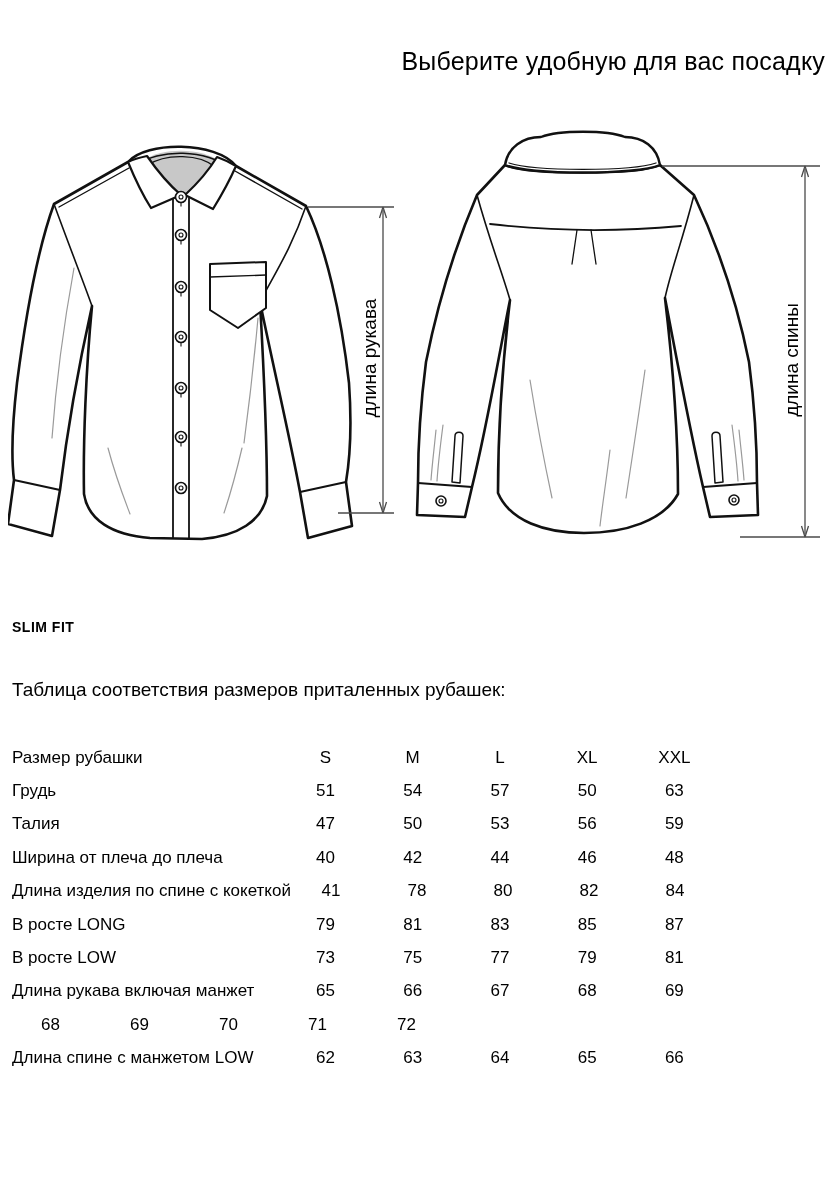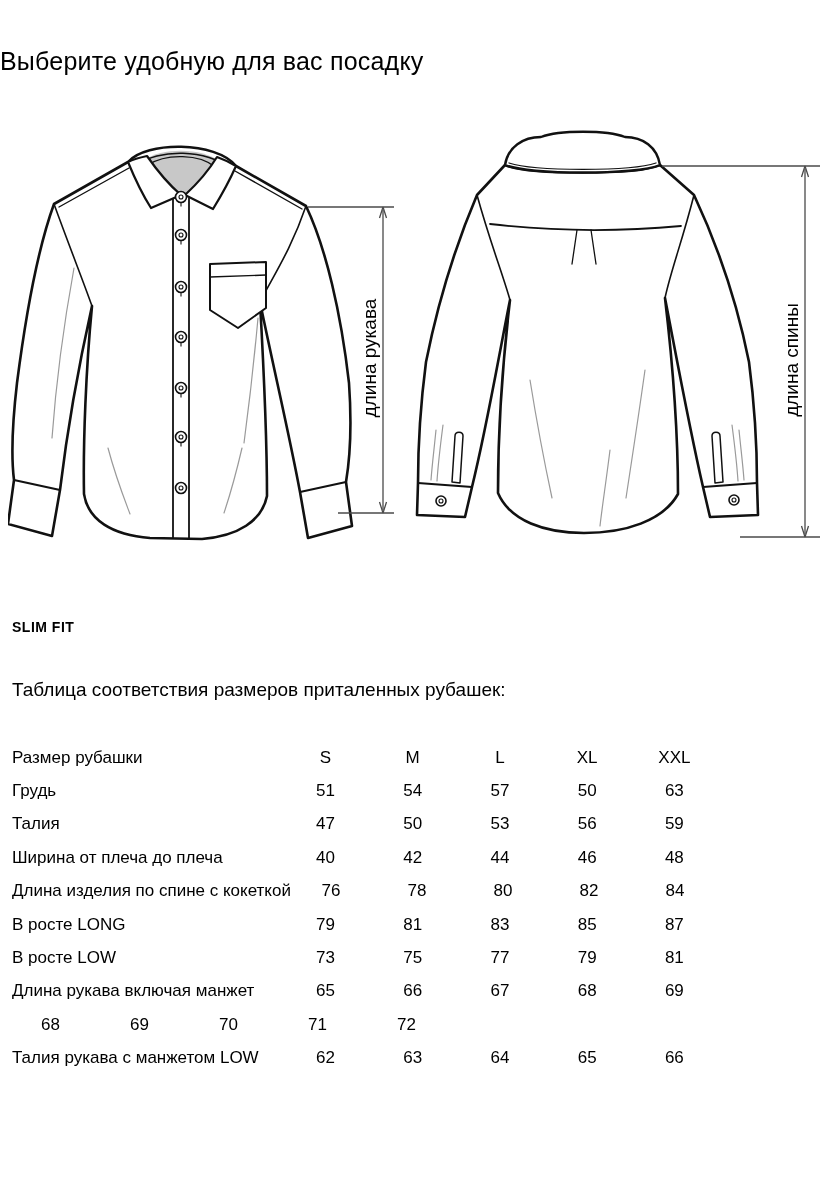--- a/index.html
+++ b/index.html
@@ -1,21 +1,21 @@
 <!DOCTYPE html>
 <html><head>
 <meta charset="utf-8">
 <style>
   html,body{margin:0;padding:0;background:#fff;}
   .page{
     position:relative;width:825px;height:1200px;background:#ffffff;
     font-family:"Liberation Sans","DejaVu Sans",sans-serif;color:#000;overflow:hidden;
   }
   .title{
-    position:absolute;top:47px;left:0;width:825px;text-align:left;
+    position:absolute;top:47px;left:0;width:825px;text-align:right;
     font-size:25px;font-weight:400;margin:0;letter-spacing:0.2px;
   }
   .svg-front{position:absolute;left:8px;top:138px;}
   .svg-back{position:absolute;left:410px;top:130px;}
   .fit-heading{
     position:absolute;left:12px;top:619px;font-size:14px;font-weight:700;letter-spacing:0.5px;
   }
   .fit-subtitle{position:absolute;left:12px;top:659px;font-size:19px;font-weight:400;margin-top:20px;}
   .size-table{position:absolute;left:12px;top:741px;width:700px;}
   .trow{display:flex;height:33.4px;align-items:center;gap:12px;}
@@ -190,21 +190,21 @@
       <div class="trow">
         <div class="tlabel">Ширина от плеча до плеча</div>
         <div class="tcell">40</div>
         <div class="tcell">42</div>
         <div class="tcell">44</div>
         <div class="tcell">46</div>
         <div class="tcell">48</div>
       </div>
       <div class="trow">
         <div class="tlabel">Длина изделия по спине с кокеткой</div>
-        <div class="tcell">76</div>
+        <div class="tcell">41</div>
         <div class="tcell">78</div>
         <div class="tcell">80</div>
         <div class="tcell">82</div>
         <div class="tcell">84</div>
       </div>
       <div class="trow">
         <div class="tlabel">В росте LONG</div>
         <div class="tcell">79</div>
         <div class="tcell">81</div>
         <div class="tcell">83</div>
@@ -228,21 +228,21 @@
         <div class="tcell">69</div>
       </div>
       <div class="trow">
         <div class="tcell">68</div>
         <div class="tcell">69</div>
         <div class="tcell">70</div>
         <div class="tcell">71</div>
         <div class="tcell">72</div>
       </div>
       <div class="trow">
-        <div class="tlabel">Талия рукава с манжетом LOW</div>
+        <div class="tlabel">Длина спине с манжетом LOW</div>
         <div class="tcell">62</div>
         <div class="tcell">63</div>
         <div class="tcell">64</div>
         <div class="tcell">65</div>
         <div class="tcell">66</div>
       </div>
     </div>
 
 </div>
 

